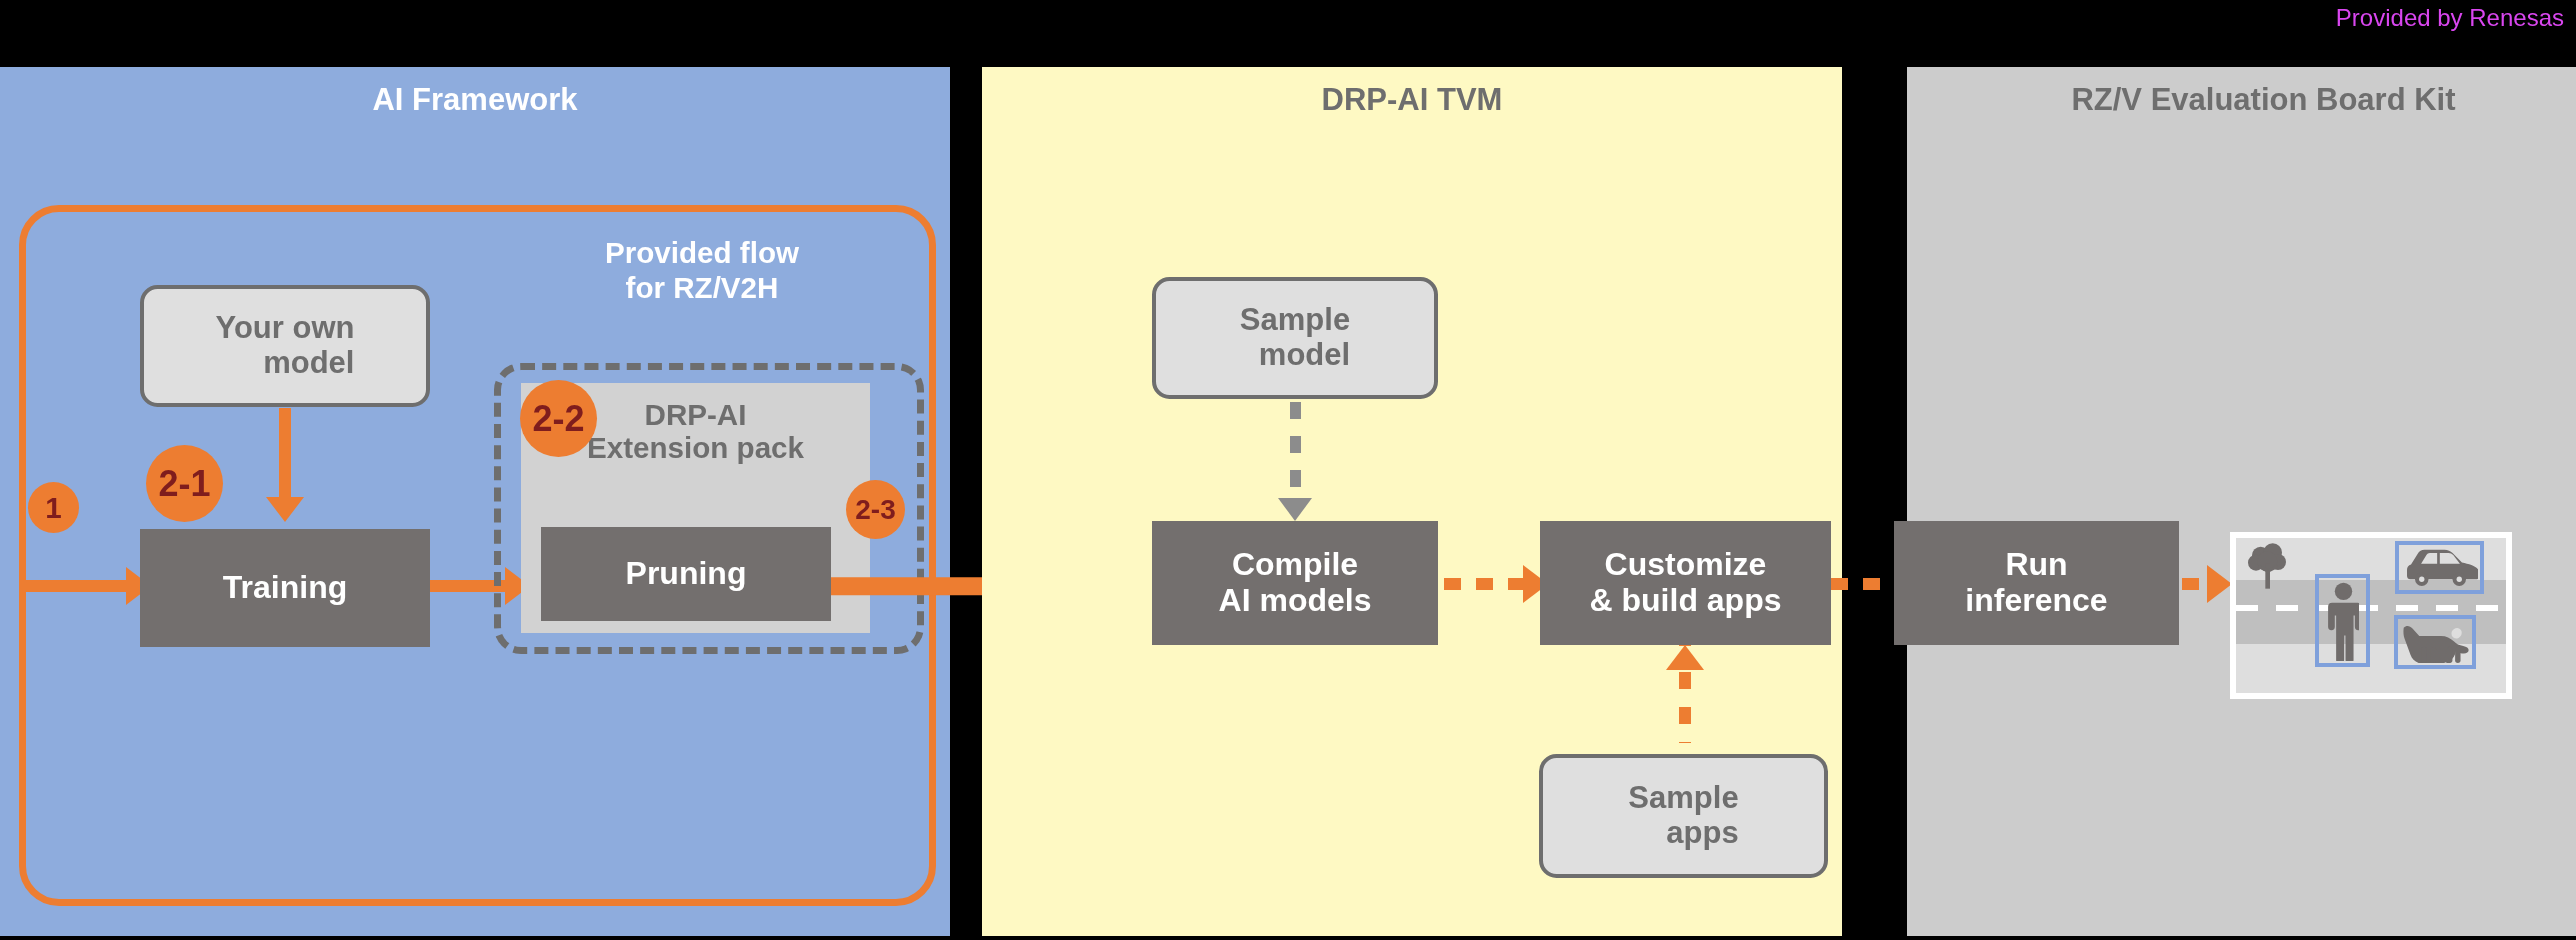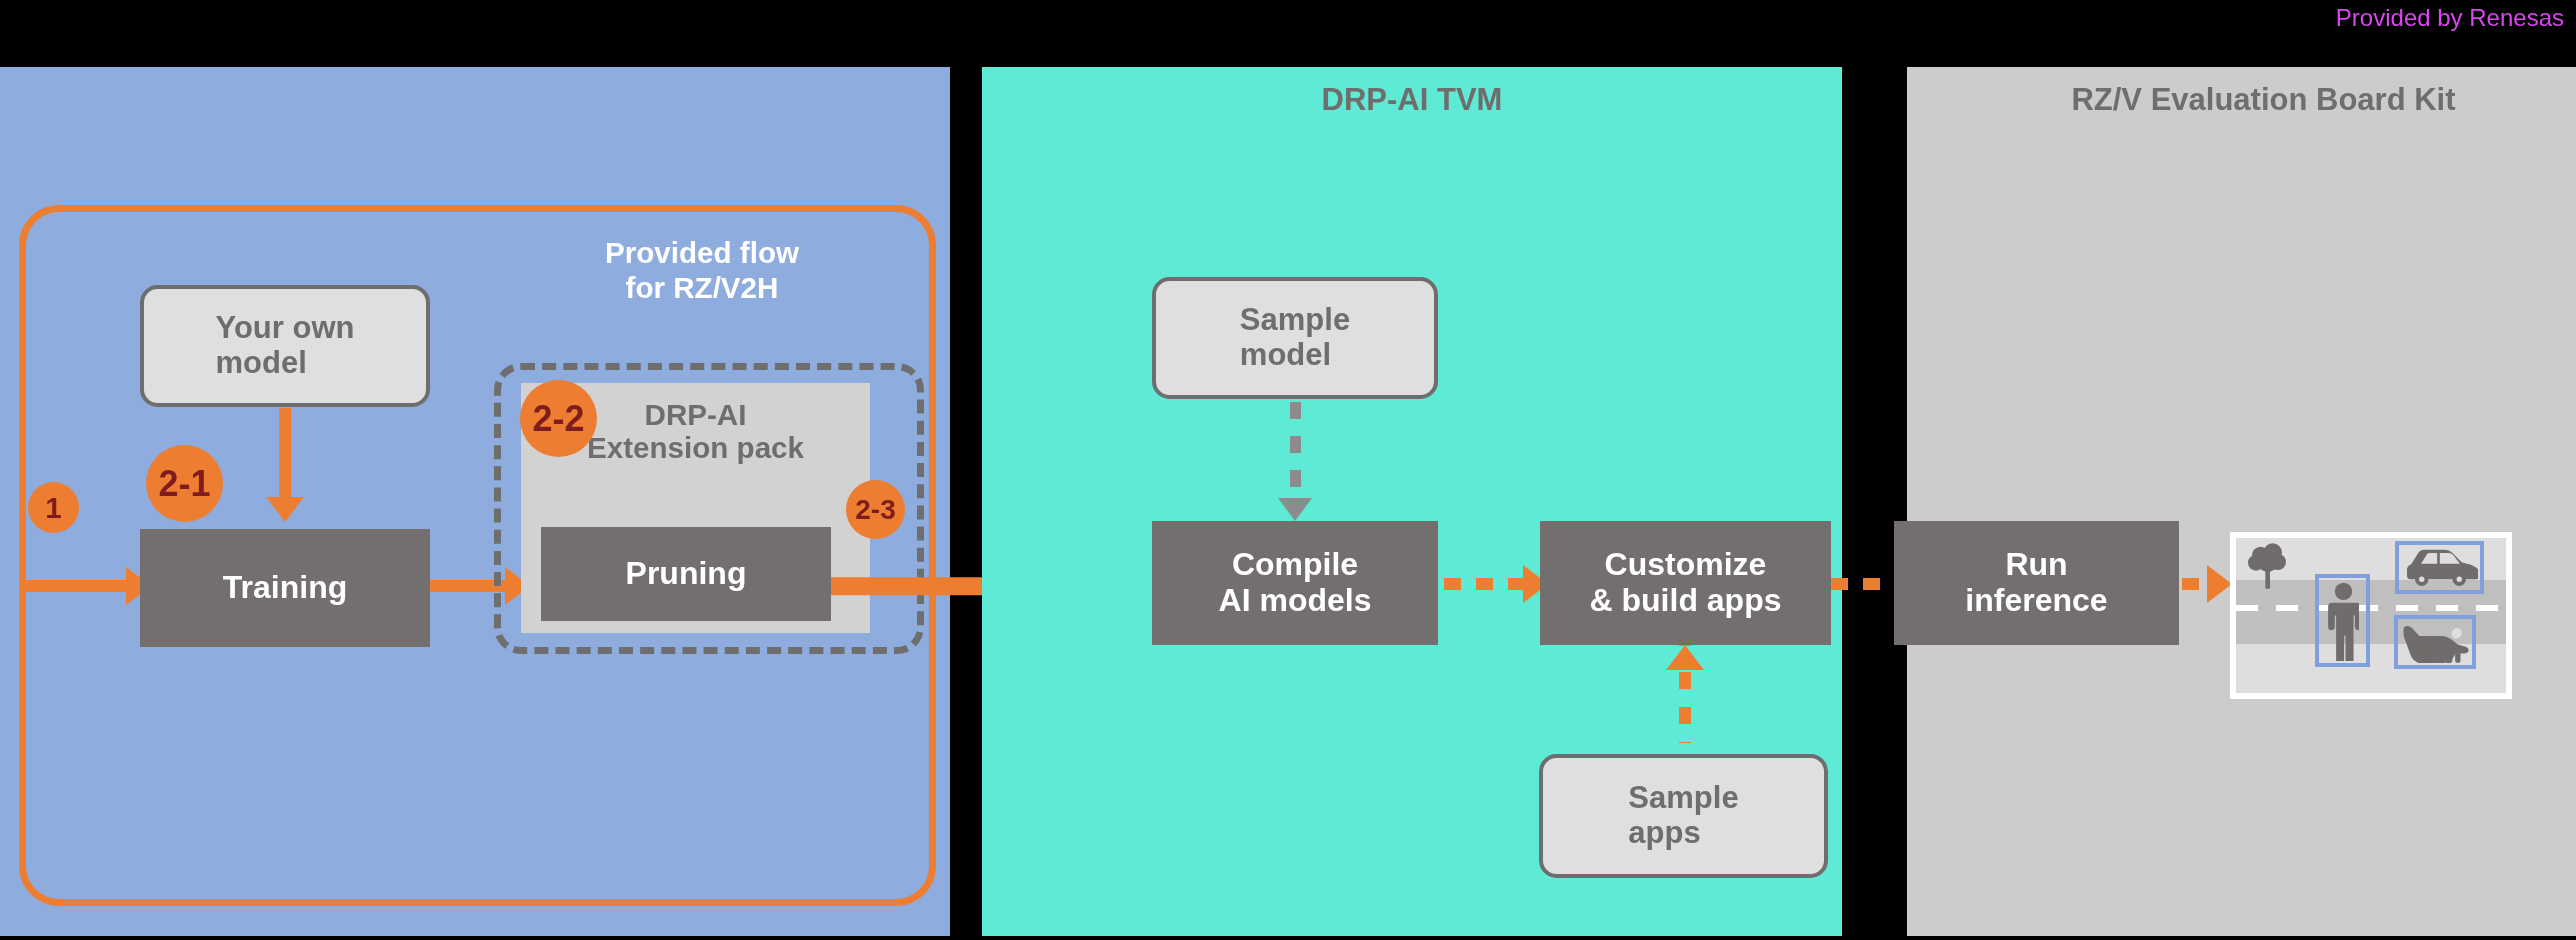--- a/index.html
+++ b/index.html
@@ -18,40 +18,40 @@
     letter-spacing: 0px; white-space: nowrap;
   }
 
   
   .panel { position: absolute; top: 67px; height: 869px; }
   .panel-title {
     position: absolute; left: 0; right: 0;
     text-align: center; font-weight: bold; white-space: nowrap;
   }
   #panel-ai     { left: 0px;    width: 950px; background: #8EACDD; }
-  #panel-tvm    { left: 982px; width: 860px; background: #5eead4; }
+  #panel-tvm    { left: 982px; width: 860px; background: #fef9c3; }
   #panel-board  { left: 1863px; width: 713px; background: #CCCCCC; margin-left: 44px; }
 
   #panel-ai .panel-title     { top: 14.8px; font-size: 31px; color: #FFFFFF; }
   #panel-ai .panel-sub       { position:absolute; top:57px; left:0; right:0; text-align:center;
                                font-size: 25.5px; font-weight: bold; color: #FFFFFF; white-space:nowrap;}
   #panel-tvm .panel-title    { top: 14.8px; font-size: 31px; color: #6E6E6E; }
   #panel-board .panel-title  { top: 14.8px; font-size: 31px; color: #6E6E6E; }
 
   
   .box-dark {
     position: absolute; background: #736F6E; color: #FFFFFF;
     display: flex; align-items: center; justify-content: center;
     text-align: center; font-weight: bold; line-height: 1.12;
   }
   .box-light {
     position: absolute; background: #DFDFDF; color: #6E6E6E;
     border: 4px solid #6E6E6E; border-radius: 17.5px;
     display: flex; align-items: center; justify-content: center;
-    text-align: left; font-weight: bold; line-height: 1.12;
+    text-align: right; font-weight: bold; line-height: 1.12;
   }
 
   
   #orange-loop {
     position: absolute; left: 19px; top: 205px;
     width: 917px; height: 701px;
     border: 7.4px solid #ED7D31; border-radius: 40px;
     background: transparent;
   }
 
@@ -157,20 +157,21 @@
   svg.ico { display:block; }
 </style>
 </head>
 <body>
 
 <div id="stage">
 
   <div class="header-credit">Provided by Renesas</div>
 
   <div class="panel" id="panel-ai">
+    <div class="panel-title">AI Framework</div>
   </div>
 
   <div id="orange-loop"></div>
 
   <div style="position:absolute; left:544px; top:236px; width:316px; text-align:center;
               font-size:29.6px; font-weight:bold; color:#FFFFFF; line-height:1.18;">
     <div>Provided flow</div>
     <div>for RZ/V2H</div>
   </div>
 

